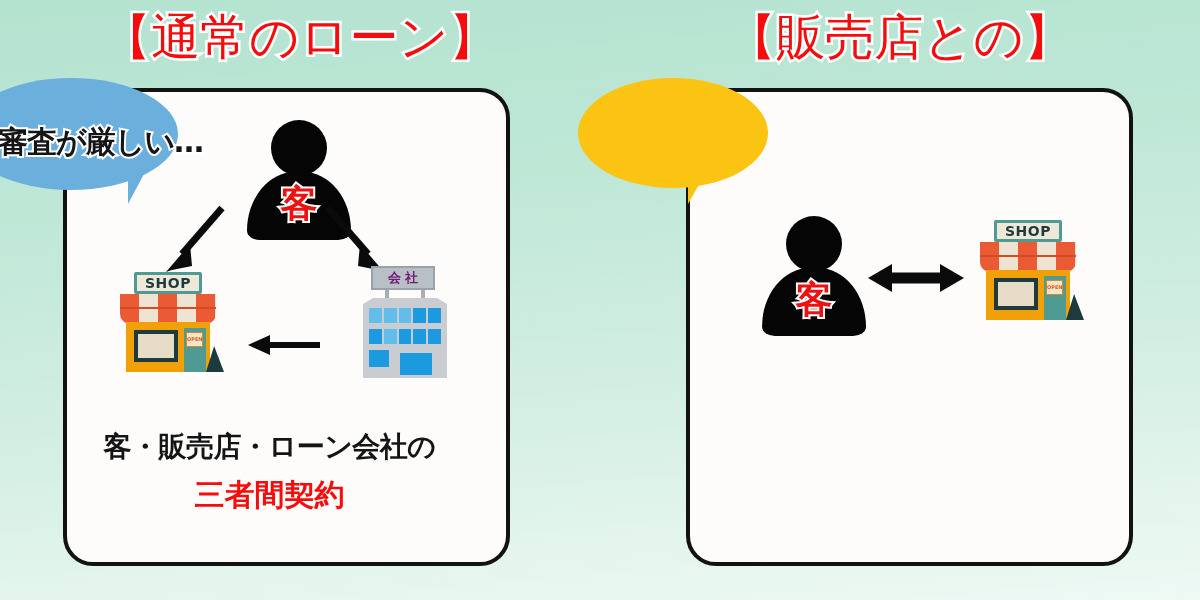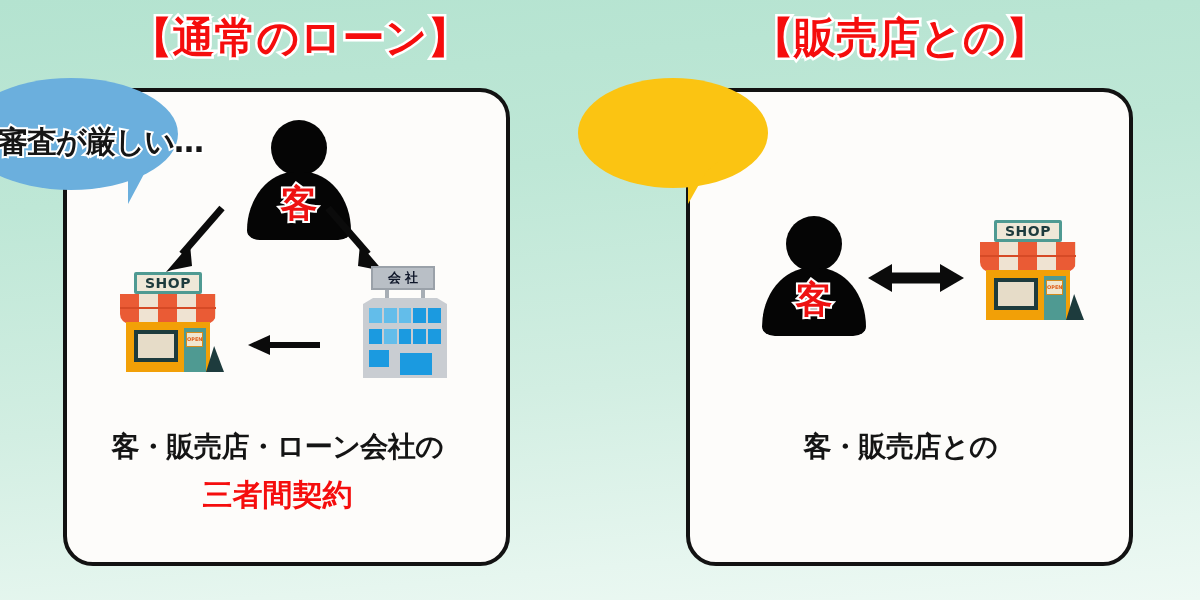--- a/index.html
+++ b/index.html
@@ -19,23 +19,23 @@
     background: linear-gradient(175deg, #b4e3d0 0%, #bee7d6 30%, #d2eee2 62%, #e6f6ef 88%, #eef9f4 100%);
     overflow: hidden;
   }
 
   
   .panel-title {
     position: absolute;
     top: 6px;
     width: 600px;
     text-align: center;
-    font-size: 42px;
+    font-size: 49px;
     line-height: 64px;
-    font-weight: bold;
+    font-weight: normal;
     color: #f50d0d;
     letter-spacing: 0px;
     -webkit-text-stroke: 5px #ffffff;
     paint-order: stroke fill;
     white-space: nowrap;
   }
   #title-left { left: 0px; }
   #title-right { left: 600px; }
 
   
@@ -213,21 +213,21 @@
     position: absolute;
     left: 16px; top: 0px;
     width: 64px; height: 24px;
     background: #b9bfc6;
     border: 2px solid #9aa1a9;
     box-sizing: border-box;
     font-size: 13px;
     font-weight: bold;
     line-height: 20px;
     text-align: center;
-    color: #0f172a;
+    color: #701a75;
     letter-spacing: 4px;
     text-indent: 4px;
   }
   #company .post-l, #company .post-r {
     position: absolute;
     top: 24px; width: 4px; height: 8px;
     background: #a7aeb5;
   }
   #company .post-l { left: 30px; }
   #company .post-r { left: 66px; }
@@ -270,21 +270,20 @@
   #arrow-dl { left: 160px; top: 200px; }
   #arrow-dr { left: 320px; top: 200px; }
   #arrow-left { left: 246px; top: 330px; }
   #arrow-double { left: 868px; top: 258px; }
 
   
   .caption {
     position: absolute;
     width: 413px;
     text-align: center;
-    padding-left: 8px;
   }
   .caption .line1 {
     font-size: 28px;
     font-weight: bold;
     color: #141414;
     line-height: 38px;
     letter-spacing: -0.5px;
     white-space: nowrap;
   }
   .caption .line2 {
@@ -391,16 +390,15 @@
     <div class="sign">SHOP</div>
     <div class="awning"></div>
     <div class="facade"></div>
     <div class="window"></div>
     <div class="door"></div>
     <div class="door-sign">OPEN</div>
     <div class="board"></div>
   </div>
 
   <div class="caption" id="caption-right">
-    <div class="line1">客・販売店との</div>
   </div>
 
 </div>
 
 </body></html>

